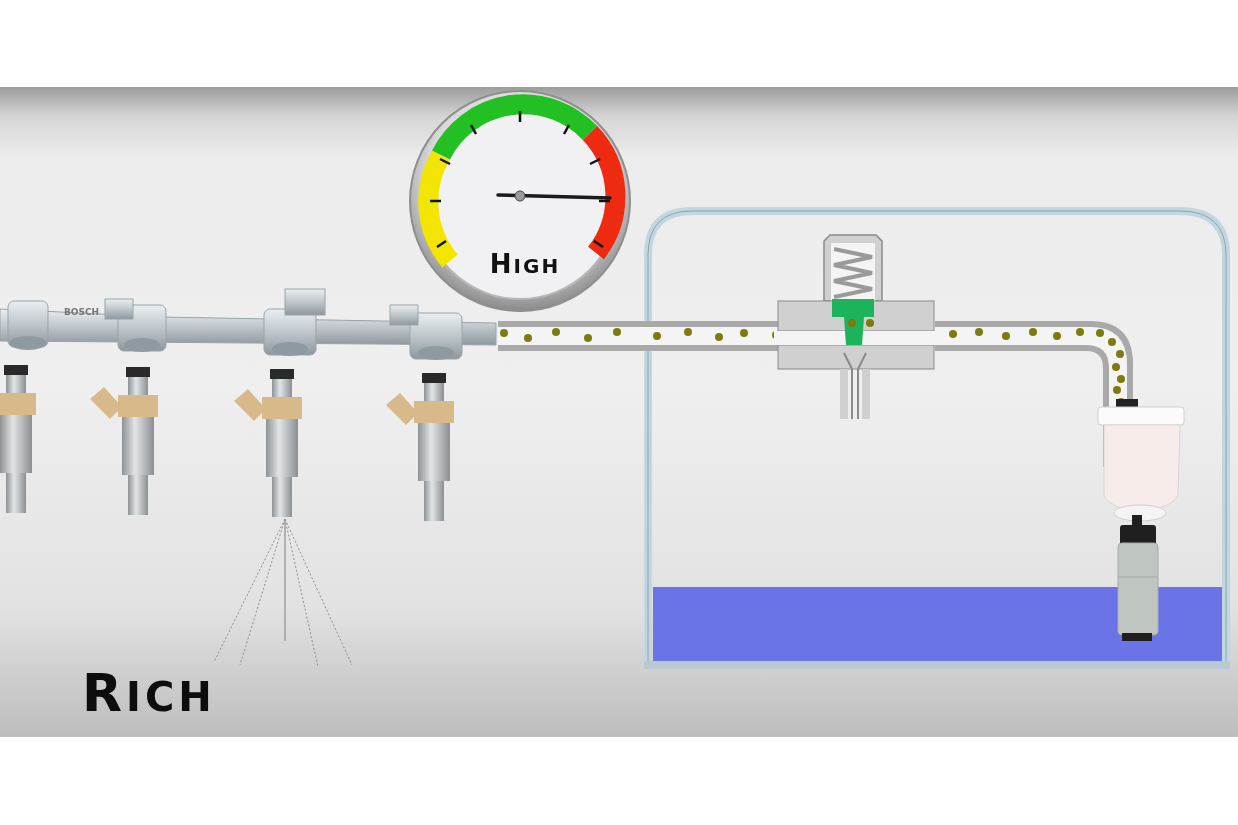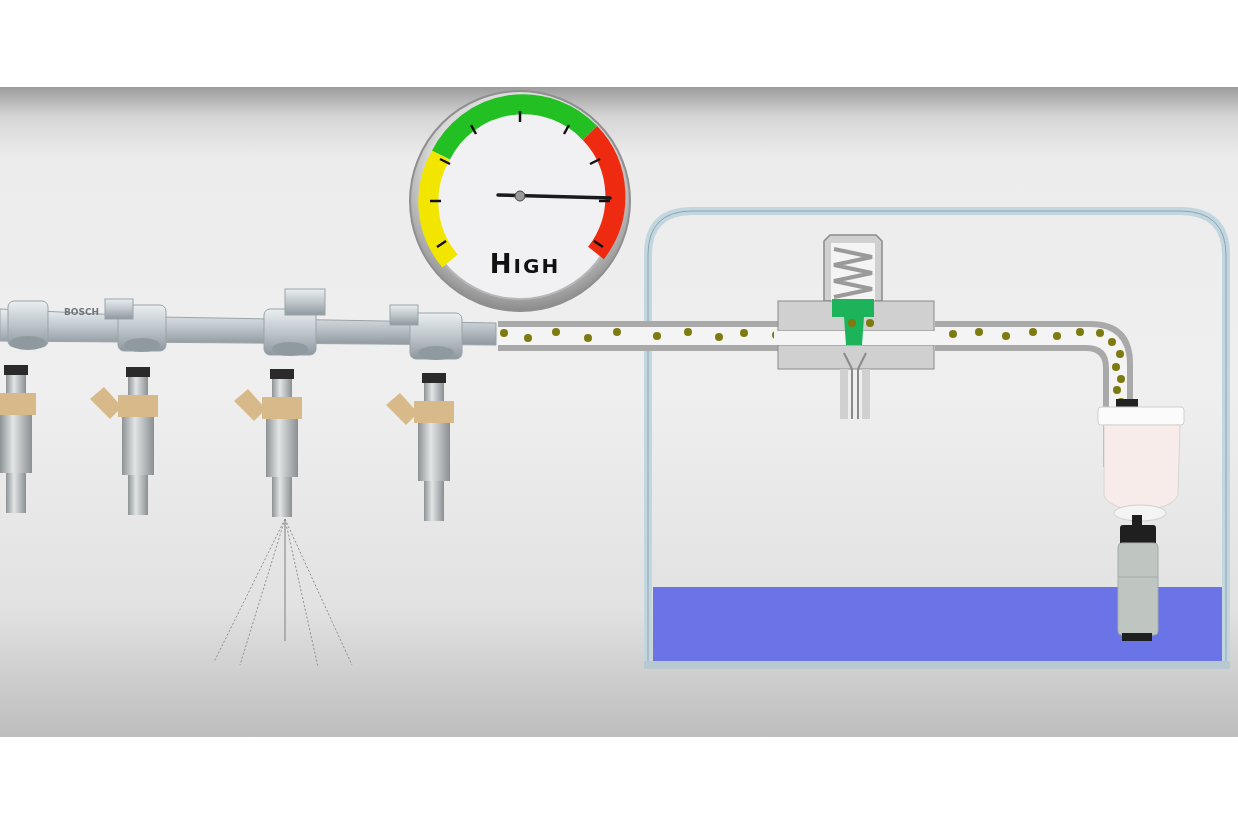--- a/index.html
+++ b/index.html
@@ -225,13 +225,16 @@
   <svg class="abs" style="left:210px; top:430px;" width="150" height="150">
     <g stroke="#8f8f8f" stroke-width="1" stroke-dasharray="2,2">
       <line x1="75" y1="2" x2="4" y2="145"></line>
       <line x1="75" y1="2" x2="30" y2="148"></line>
       <line x1="75" y1="2" x2="108" y2="150"></line>
       <line x1="75" y1="2" x2="142" y2="148"></line>
     </g>
     <line x1="75" y1="2" x2="75" y2="124" stroke="#8f8f8f" stroke-width="1.2"></line>
   </svg>
 
+  <div class="label-rich">
+    <span class="big">R</span><span class="small">ICH</span>
+  </div>
 </div>
 
 </body></html>

